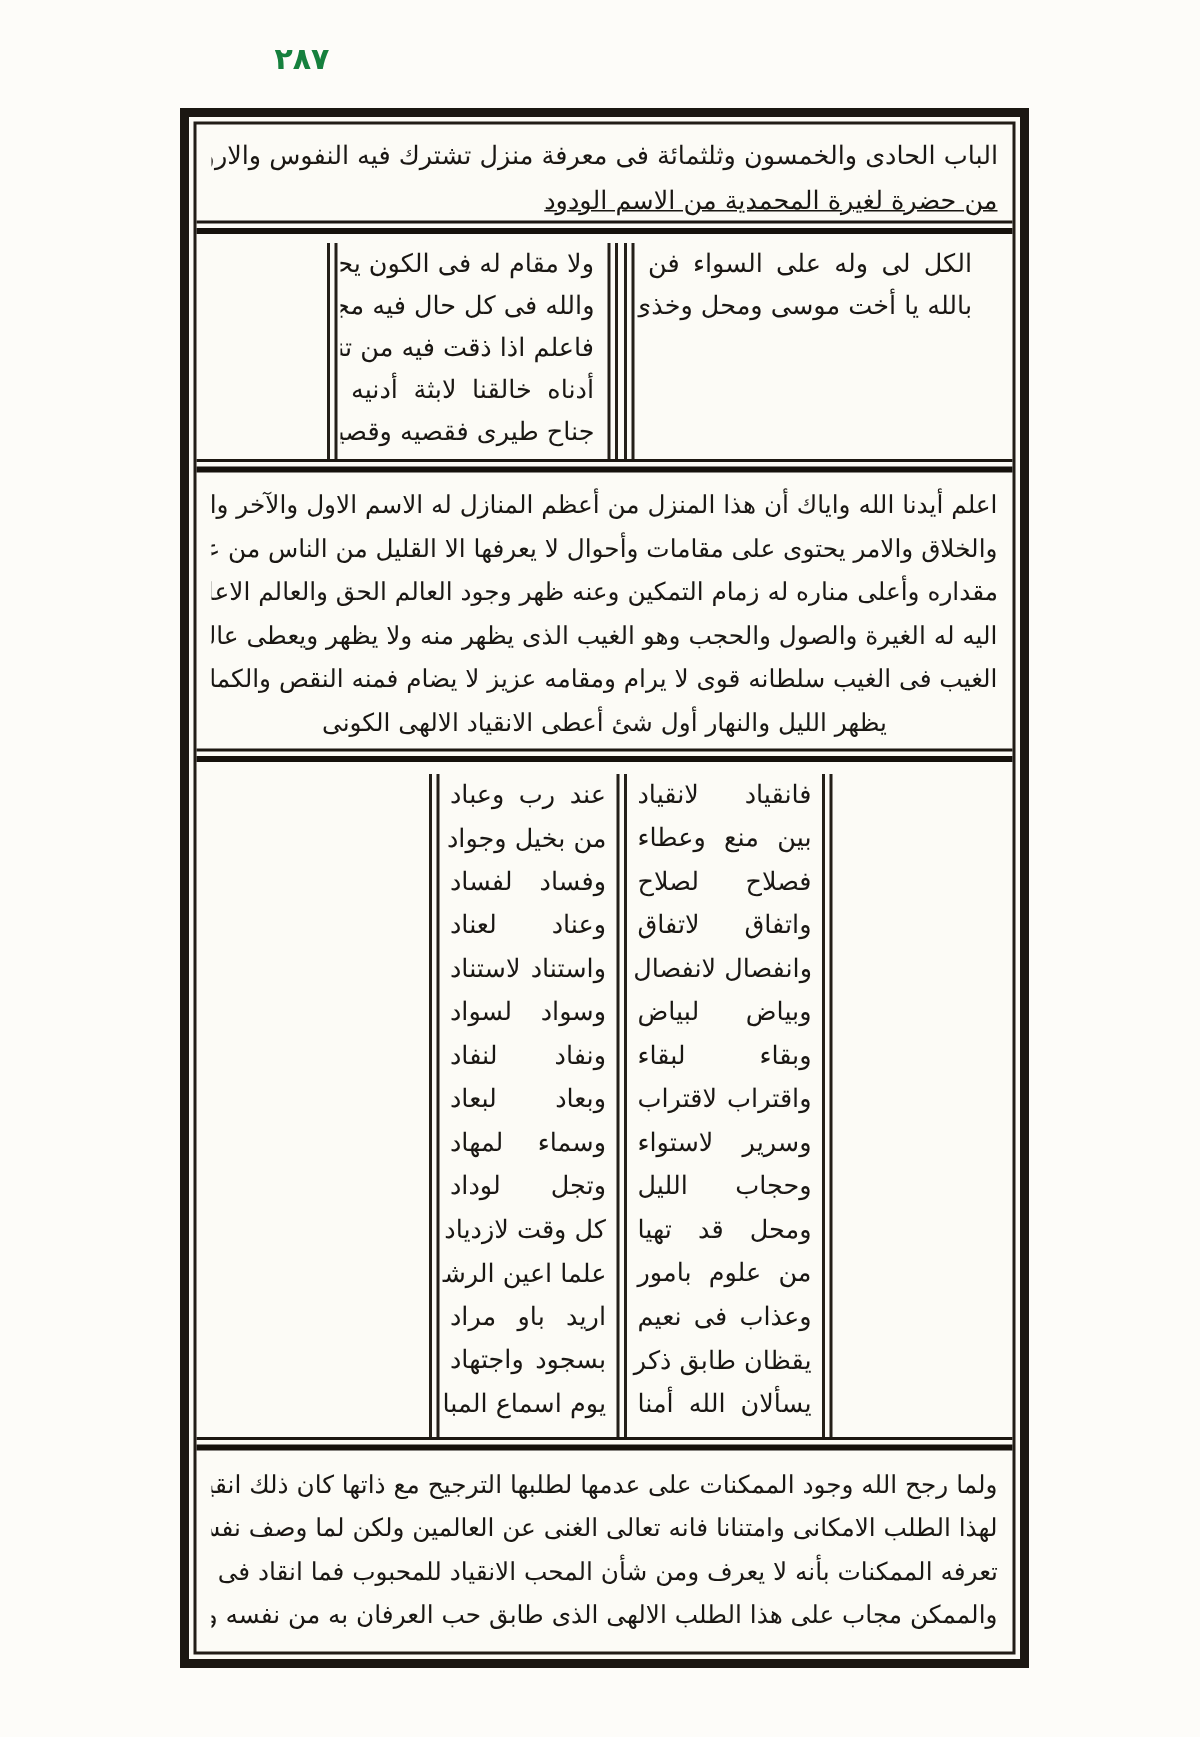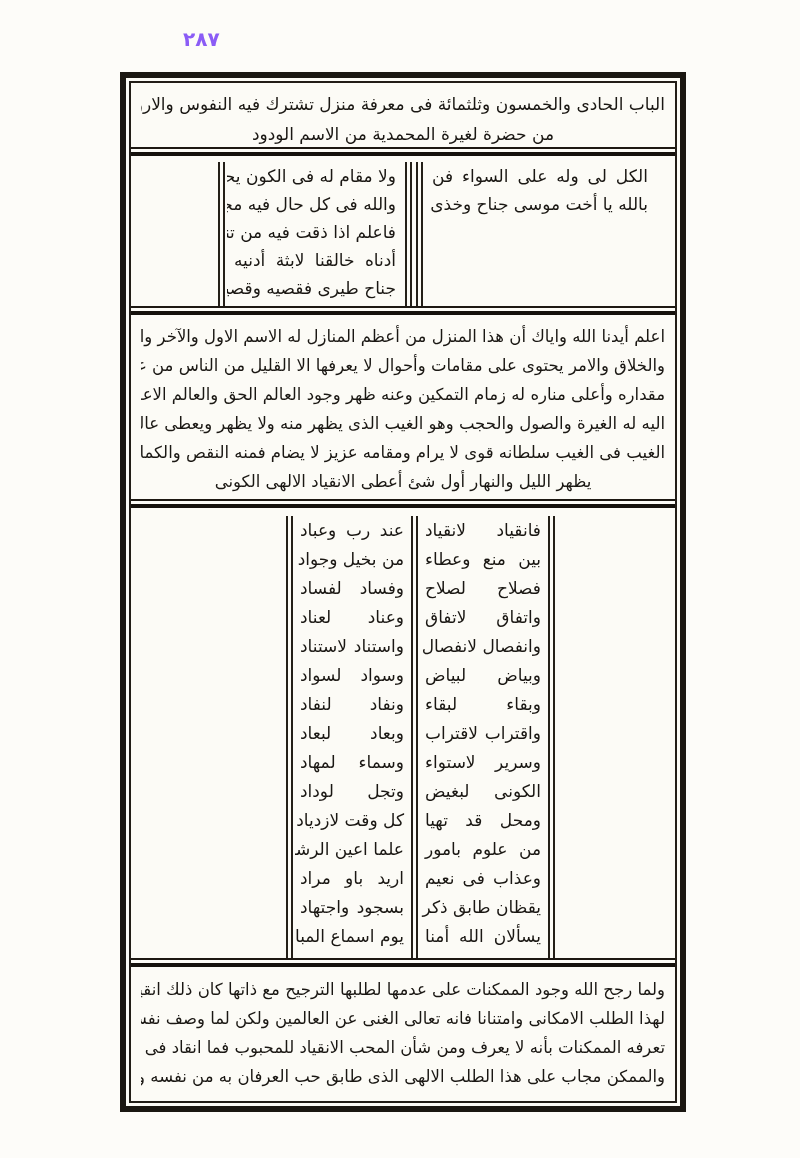--- a/index.html
+++ b/index.html
@@ -6,42 +6,42 @@
   html,body { background:#ffffff; }
   .page {
     position:relative; width:800px; height:1158px;
     background:#fdfcf9; overflow:hidden;
     font-family:"DejaVu Sans", sans-serif;
     color:#1a1713;
   }
   .pagenum {
     position:absolute; left:183px; top:27px;
     font-size:20px; font-weight:bold; letter-spacing:1px;
-    color:#8b5cf6;
+    color:#15803d;
   }
   .frame-outer {
     position:absolute; left:120px; top:72px;
     width:566px; height:1040px;
     border:6px solid #1b1712;
     background:#fcfbf6;
   }
   .frame-inner {
     width:100%; height:100%;
     border:3px solid #fcfbf6; 
     outline:0;
   }
   .frame-content {
     width:100%; height:100%;
     border:2px solid #221d17;
     display:flex; flex-direction:column;
     direction:rtl;
   }
   .sec-header { height:64px; padding:6px 10px 0 10px; font-size:17px; }
   .h-line1 { height:30px; line-height:30px; text-align:justify; text-align-last:justify; white-space:nowrap; overflow:hidden; }
-  .h-line2 { height:30px; line-height:30px; text-align:center; }
+  .h-line2 { height:30px; line-height:30px; text-align:right;text-decoration:underline; }
   .rule-h {
     height:9px; width:100%;
     border-top:2px solid #1d1812;
     border-bottom:4px solid #15110c;
     background:transparent;
   }
   
   .sec-poem1 { height:150px; display:flex; padding-top:6px; }
   .sec-poem2 { height:450px; display:flex; padding-top:8px; }
   .vrule {
@@ -80,21 +80,21 @@
           <div class="h-line1">الباب الحادى والخمسون وثلثمائة فى معرفة منزل تشترك فيه النفوس والارواح فى الصفات وهو</div>
           <div class="h-line2">من حضرة لغيرة المحمدية من الاسم الودود</div>
         </div>
 
         <div class="rule-h"></div>
 
         <div class="sec-poem1">
           <div class="sp-20"></div>
           <div class="vcol col-230">
             <div class="p1row">الكل لى وله على السواء فن</div>
-            <div class="p1row">بالله يا أخت موسى جناح وخذى</div>
+            <div class="p1row">بالله يا أخت موسى ومحل وخذى</div>
           </div>
           <div class="vrule"></div>
           <div class="vrule"></div>
           <div class="vcol col-176">
             <div class="p1row">ولا مقام له فى الكون يحويه</div>
             <div class="p1row">والله فى كل حال فيه مجريه</div>
             <div class="p1row">فاعلم اذا ذقت فيه من تناجيه</div>
             <div class="p1row">أدناه خالقنا لابثة أدنيه</div>
             <div class="p1row">جناح طيرى فقصيه وقصيه</div>
           </div>
@@ -120,21 +120,21 @@
           <div class="vcol col-126">
             <div class="p2row">فانقياد لانقياد</div>
             <div class="p2row">بين منع وعطاء</div>
             <div class="p2row">فصلاح لصلاح</div>
             <div class="p2row">واتفاق لاتفاق</div>
             <div class="p2row">وانفصال لانفصال</div>
             <div class="p2row">وبياض لبياض</div>
             <div class="p2row">وبقاء لبقاء</div>
             <div class="p2row">واقتراب لاقتراب</div>
             <div class="p2row">وسرير لاستواء</div>
-            <div class="p2row">الكونى لبغيض</div>
+            <div class="p2row">وحجاب الليل</div>
             <div class="p2row">ومحل قد تهيا</div>
             <div class="p2row">من علوم بامور</div>
             <div class="p2row">وعذاب فى نعيم</div>
             <div class="p2row">يقظان طابق ذكر</div>
             <div class="p2row">يسألان الله أمنا</div>
           </div>
           <div class="vrule"></div>
           <div class="vcol col-114">
             <div class="p2row">عند رب وعباد</div>
             <div class="p2row">من بخيل وجواد</div>

